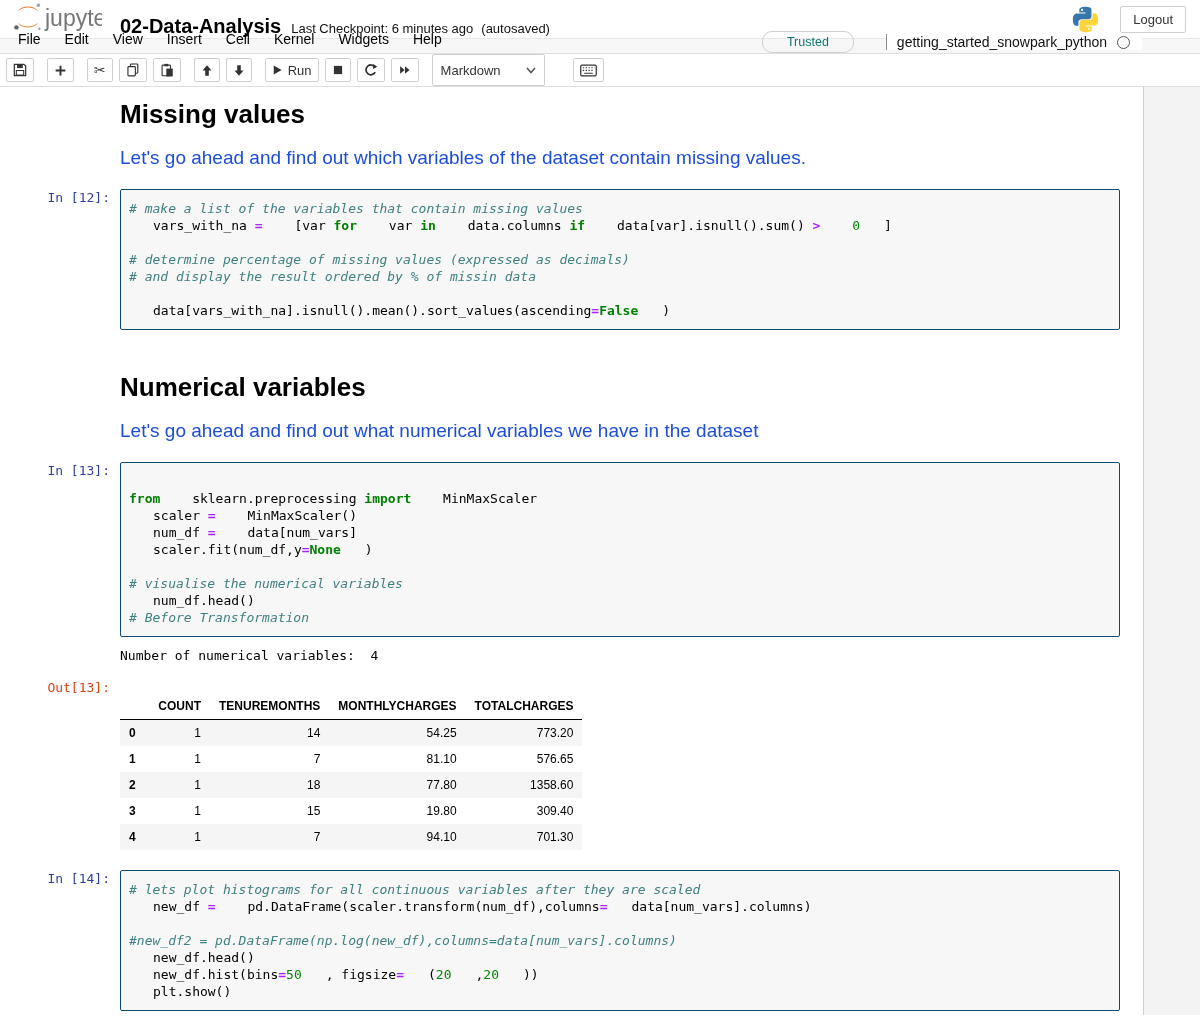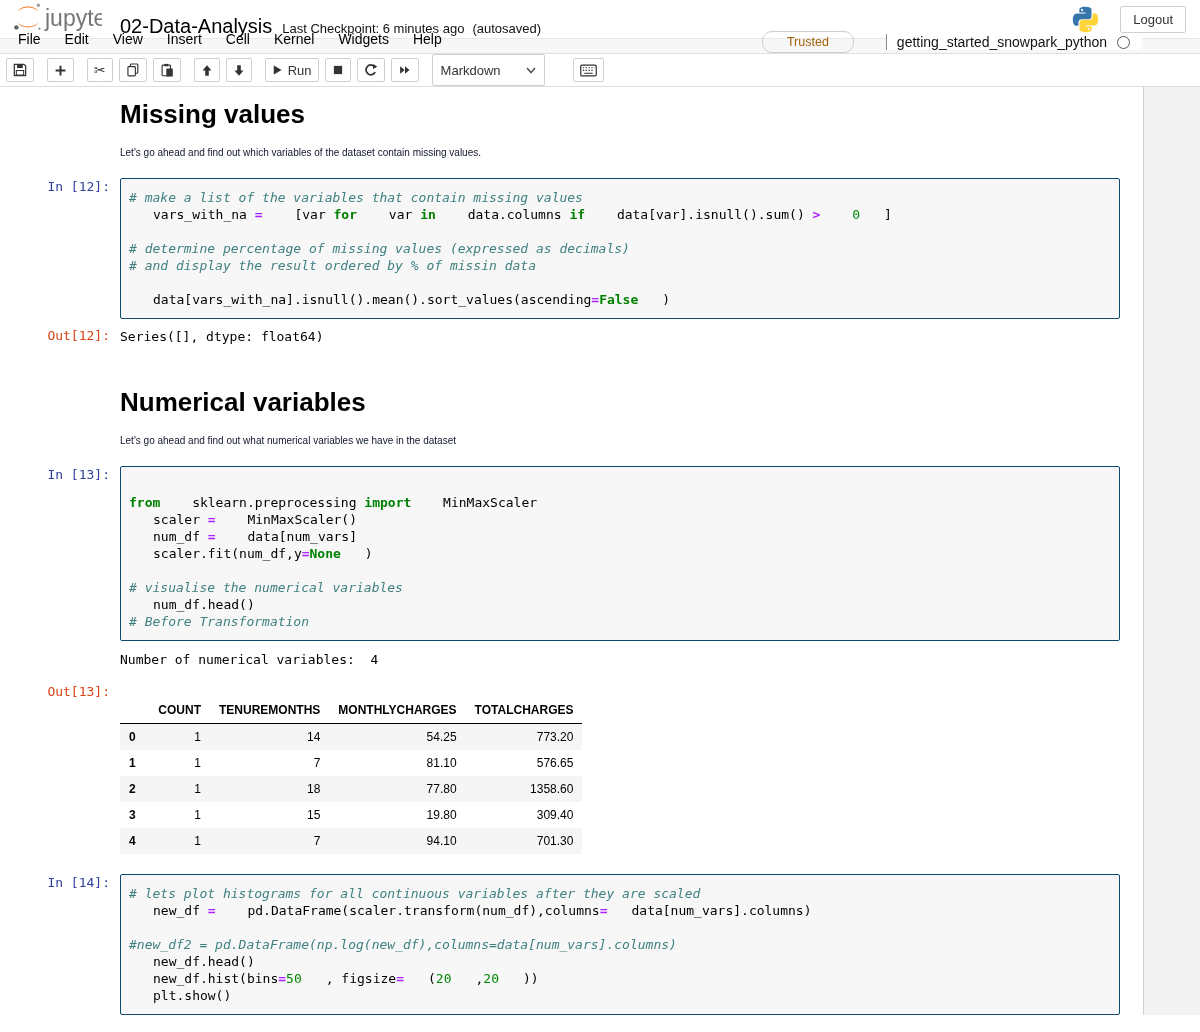--- a/index.html
+++ b/index.html
@@ -4,35 +4,35 @@
 <style>
   * { margin:0; padding:0; box-sizing:border-box; }
   html,body { width:1200px; height:1032px; overflow:hidden; background:#fff;
     font-family:"Liberation Sans", sans-serif; }
 
   
   #header { height:38px; display:flex; align-items:center; justify-content:space-between;
     padding:0 14px 0 12px; background:#fff; }
   .hleft { display:flex; align-items:baseline; }
   .logo { display:flex; align-items:center; margin-right:18px; }
-  .nbtitle { font-size:20px; color:#000; font-weight:400; }
+  .nbtitle { font-size:20px; color:#000; font-weight:700; }
   .checkpoint { font-size:13px; color:#111; margin-left:10px; }
   .autosave { font-size:13px; color:#111; margin-left:8px; }
   .hright { display:flex; align-items:center; }
   .pylogo { margin-right:20px; display:flex; }
   .logout-btn { font-size:13px; color:#333; background:#fff; border:1px solid #cfcfcf;
     border-radius:2px; padding:5px 12px; cursor:pointer; }
 
   
   #menubar { height:16px; background:#f7f7f7; border-top:1px solid #e7e7e7;
     border-bottom:1px solid #e0e0e0; display:flex; align-items:flex-end; justify-content:space-between; }
   .menus { display:flex; align-items:center; padding-left:6px; }
   .menu-item { font-size:14px; color:#000; padding:6px 12px; cursor:pointer; }
   .mright { display:flex; align-items:center; }
-  .trusted { font-size:12.5px; color:#a16207; border:1px solid #cfcfcf; border-radius:10px;
+  .trusted { font-size:12.5px; color:#0f766e; border:1px solid #cfcfcf; border-radius:10px;
     padding:3px 24px; margin-right:32px; background:transparent; }
   .kernelbox { display:flex; align-items:center; background:#fff; height:100%;
     border-left:1px solid #8a8a8a; padding:0 12px 0 10px; }
   .kernel-name { font-size:14px; color:#111; margin-right:10px; }
   .kernel-ind { width:13px; height:13px; border:1.6px solid #555; border-radius:50%; }
   .mright .gutter-top { width:58px; }
 
   
   #toolbar { height:33px; background:#fff; border-bottom:1px solid #dedede;
     display:flex; align-items:center; padding-left:6px; }
@@ -61,21 +61,21 @@
   .tok-com { color:#408080; font-style:italic; }
   .tok-kw  { color:#008000; font-weight:bold; }
   .tok-op  { color:#aa22ff; font-weight:bold; }
   .tok-num { color:#080; }
   .tok-str { color:#ba2121; }
   .tok-bi  { color:#008000; }
   .tok-pln { color:#000;margin-left:24px; }
   .outtext { font-family:"DejaVu Sans Mono", monospace; font-size:13px; line-height:17px;
     color:#000; white-space:pre; padding-top:1px; }
   .md h1 { font-size:26px; font-weight:bold; color:#000; letter-spacing:0; }
-  .md p { font-size:10px; color:#0f172a; margin-top:17px; }
+  .md p { font-size:19px; color:#1d4ed8; margin-top:17px; }
 
   
   .dataframe { border-collapse:collapse; font-size:12px; color:#000; margin-top:14px; }
   .dataframe thead th { font-weight:bold; text-align:right; padding:6px 9px;
     border-bottom:1px solid #000; }
   .dataframe tbody th { font-weight:bold; text-align:left; padding:6px 9px; }
   .dataframe tbody td { text-align:right; padding:6px 9px; }
   .dataframe tbody tr:nth-child(odd) { background:#f5f5f5; }
   .dataframe th:nth-child(1), .dataframe tbody th { width:28px; }
   .dataframe th:nth-child(2), .dataframe td:nth-child(2) { width:62px; }
@@ -243,26 +243,20 @@
           <div class="cm-line"><span class="tok-pln">vars_with_na </span><span class="tok-op">=</span><span class="tok-pln"> [var </span><span class="tok-kw">for</span><span class="tok-pln"> var </span><span class="tok-kw">in</span><span class="tok-pln"> data.columns </span><span class="tok-kw">if</span><span class="tok-pln"> data[var].isnull().sum() </span><span class="tok-op">&gt;</span><span class="tok-pln"> </span><span class="tok-num">0</span><span class="tok-pln">]</span></div>
           <div class="cm-line">&nbsp;</div>
           <div class="cm-line"><span class="tok-com"># determine percentage of missing values (expressed as decimals)</span></div>
           <div class="cm-line"><span class="tok-com"># and display the result ordered by % of missin data</span></div>
           <div class="cm-line">&nbsp;</div>
           <div class="cm-line"><span class="tok-pln">data[vars_with_na].isnull().mean().sort_values(ascending</span><span class="tok-op">=</span><span class="tok-kw">False</span><span class="tok-pln">)</span></div>
         </div>
     </div>
   </div>
 
-  <div class="cellrow mt8">
-    <div class="prompt out">Out[12]:</div>
-    <div class="inner">
-      <div class="outtext">Series([], dtype: float64)</div>
-    </div>
-  </div>
 
   <div class="cellrow mt42">
     <div class="prompt"></div>
     <div class="inner md">
       <h1>Numerical variables</h1>
       <p>Let's go ahead and find out what numerical variables we have in the dataset</p>
     </div>
   </div>
 
   <div class="cellrow mt20">

